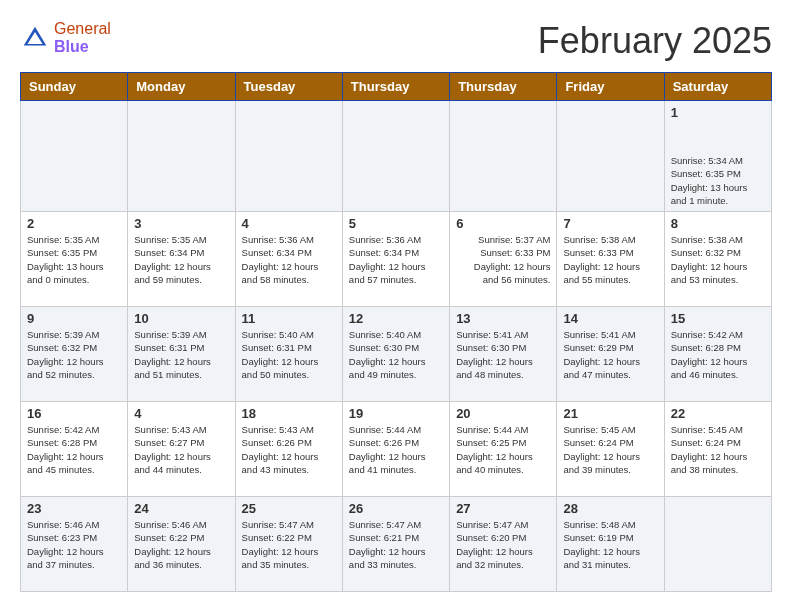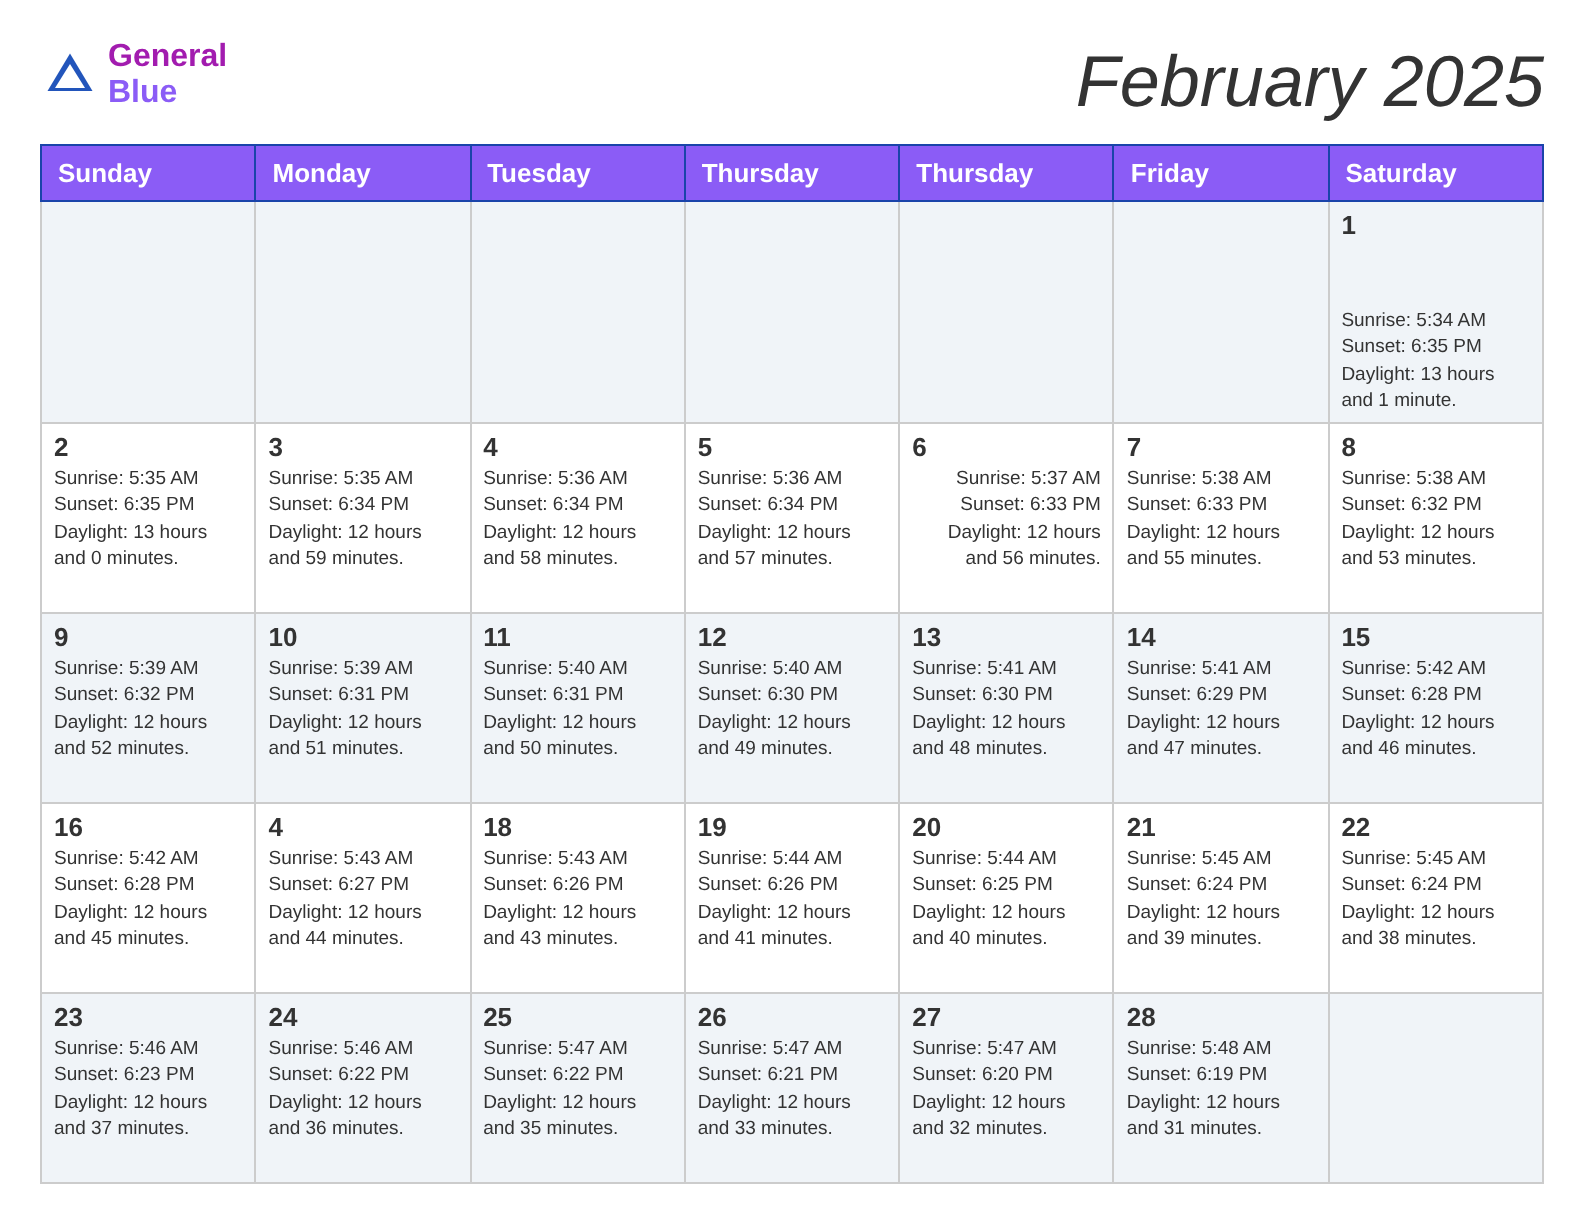--- a/index.html
+++ b/index.html
@@ -21,52 +21,51 @@
       align-items: center;
       gap: 4px;
     }
     .logo-text {
       display: flex;
       flex-direction: column;
       line-height: 1.1;
     }
     .logo-general {
       font-size: 16px;
-      font-weight: bold;
-      color: #a21caf;
+      font-weight: normal;
+      color: #c2410c;
     }
     .logo-blue {
       font-size: 16px;
       font-weight: bold;
       color: #8b5cf6;
     }
     .logo-icon {
       width: 30px;
       height: 30px;
     }
     .title-area {
       text-align: right;
     }
     .month-title {
       font-size: 36px;
       font-weight: normal;
       color: #333;
-      font-style: italic;
     }
     .location-title {
       font-size: 16px;
       color: #333;
     }
     .calendar {
       width: 100%;
       border-collapse: collapse;
       border: 1px solid #ccc;
     }
     .calendar th {
-      background: #8b5cf6;
+      background: #a16207;
       color: #fff;
       padding: 6px 8px;
       font-size: 13px;
       font-weight: bold;
       text-align: left;
       border: 1px solid #1a44aa;
     }
     .calendar td {
       width: 107px;
       height: 95px;

